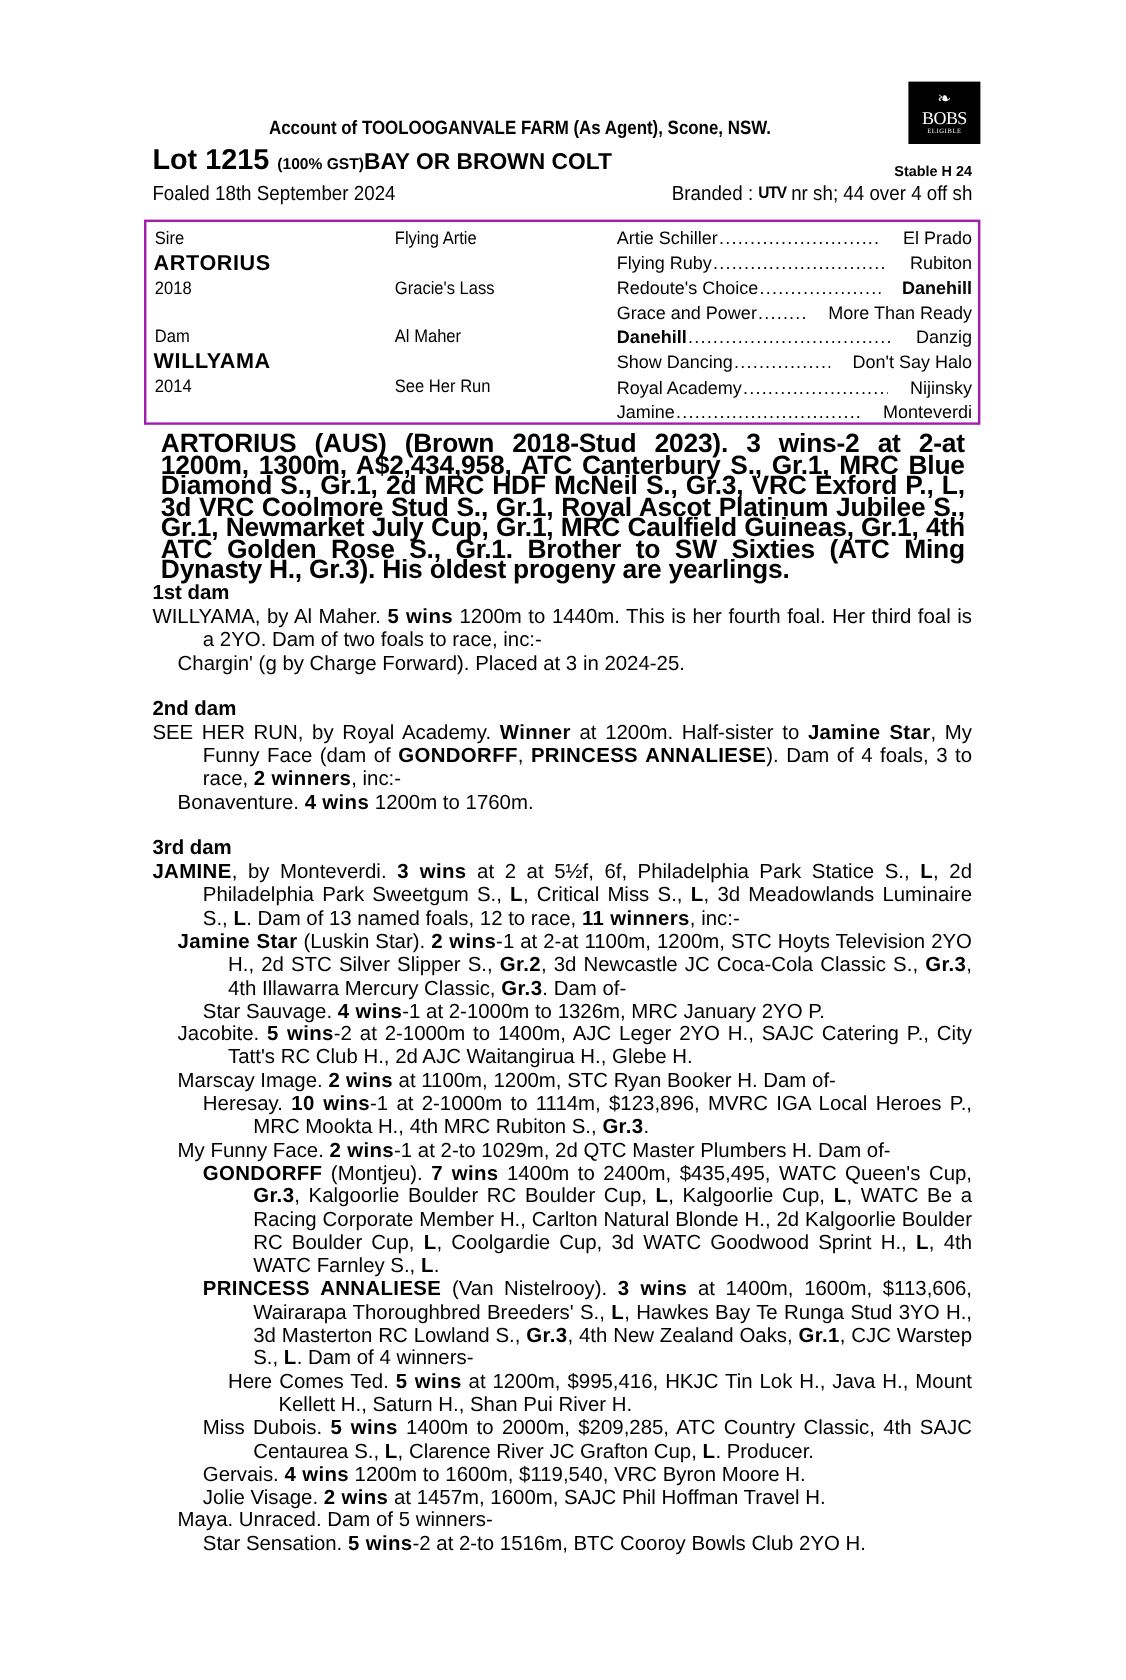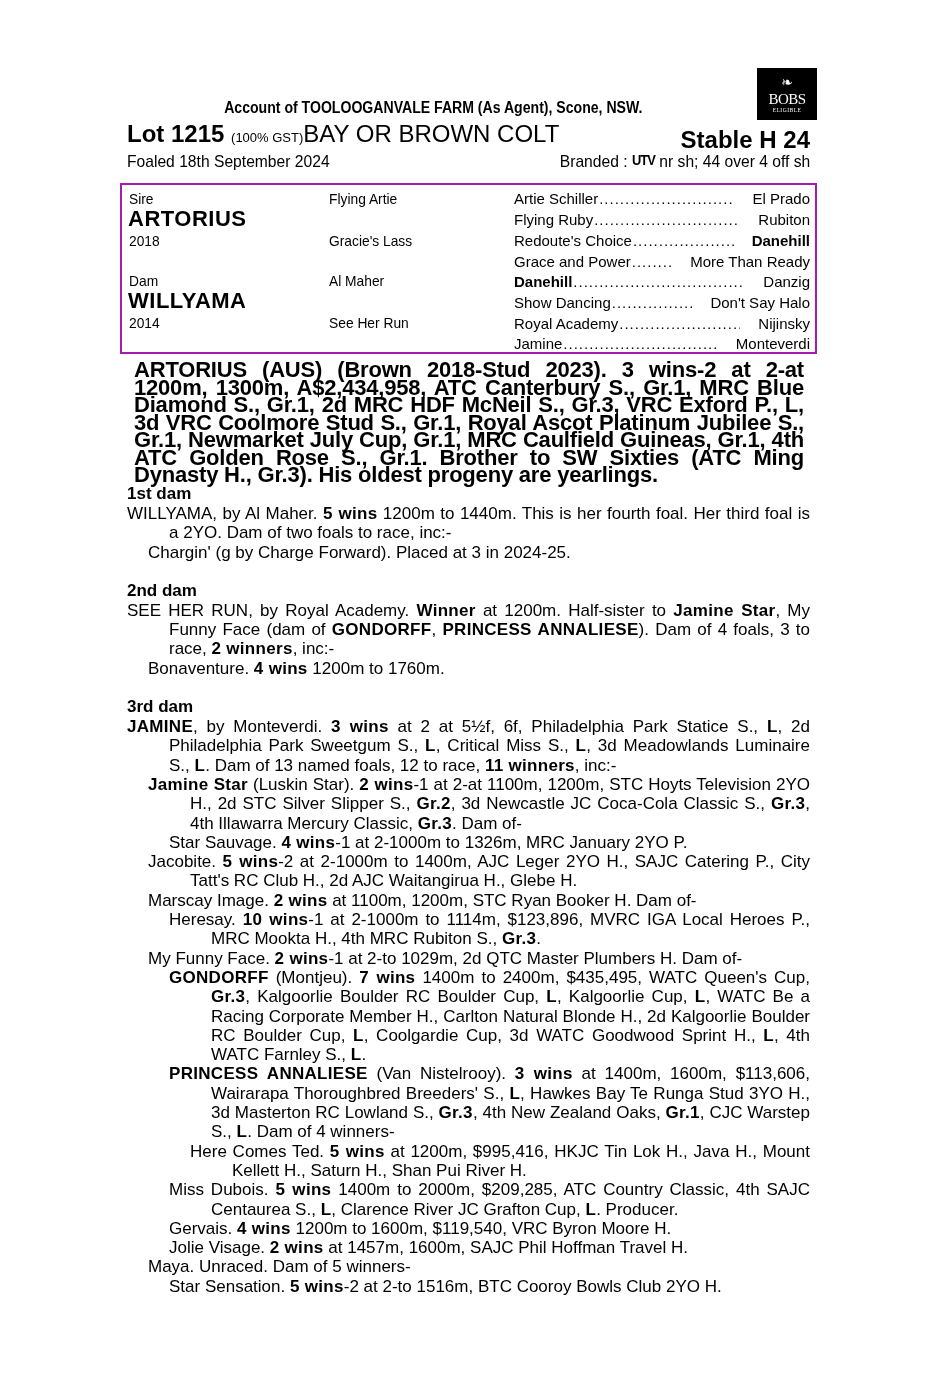--- a/index.html
+++ b/index.html
@@ -9,30 +9,30 @@
   .logo { position:absolute; left:757px; top:68px; width:60px; height:52px; background:#000; color:#fff;
           text-align:center; }
   .logo .horse { font-size:14px; line-height:20px; margin-top:4px; }
   .logo .bobs { font-family:"Liberation Serif", serif; font-size:15px; line-height:14px; letter-spacing:-0.5px; }
   .logo .elig { font-family:"Liberation Serif", serif; font-size:5.5px; letter-spacing:0.5px; line-height:9px; }
 
   .account { position:absolute; left:127px; top:99px; width:683px; text-align:center; padding-right:80px; box-sizing:border-box;
              font-weight:bold; font-size:16px; transform:scaleX(0.88); transform-origin:center; }
   .lotline { position:absolute; left:127px; top:120px; width:683px; height:30px; }
   .lot { font-weight:bold; font-size:24px; position:absolute; left:0; top:0; }
-  .gst { font-size:13px; font-weight:normal; }
-  .colt { font-weight:normal; font-size:24px; }
-  .stable { position:absolute; right:0; top:6px; font-weight:bold; font-size:24px; }
+  .gst { font-size:13px; font-weight:bold; }
+  .colt { font-weight:bold; font-size:19px; }
+  .stable { position:absolute; right:0; top:16px; font-weight:bold; font-size:12px; }
   .foaled { position:absolute; left:127px; top:152px; font-size:17px; transform:scaleX(0.92); transform-origin:left; }
   .branded { position:absolute; right:128px; top:152px; font-size:17px; transform:scaleX(0.92); transform-origin:right; }
   .brandmark { font-weight:bold; font-size:14px; letter-spacing:-1px; vertical-align:2px; }
 
   .pedigree { position:absolute; left:120px; top:183px; width:697px; height:171px; border:2px solid #a21caf; box-sizing:border-box; }
   .pcell { position:absolute; font-size:15px; line-height:20px; transform:scaleX(0.92); transform-origin:left; white-space:nowrap; }
-  .pbold { font-weight:bold; font-size:22px; transform:none; letter-spacing:0.5px; }
+  .pbold { font-weight:bold; font-size:18px; transform:none; letter-spacing:0.5px; }
   .g3 { position:absolute; left:392px; width:296px; font-size:15px; line-height:21px; height:21px;
         display:flex; white-space:nowrap; }
   .g3 .nm { flex:0 0 auto; }
   .g3 .dots { flex:1 1 auto; overflow:hidden; letter-spacing:1px; color:#000; padding:0 1px; }
   .g3 .dots::before { content:"......................................................................................"; }
   .g3 .sr { flex:0 0 auto;margin-left:18px; }
   .b { font-weight:bold; }
 
   .sire-blurb { position:absolute; left:134px; top:361px; width:670px; font-weight:bold; font-size:22px; line-height:17.5px;
                 text-align:justify; letter-spacing:-0.2px; }

